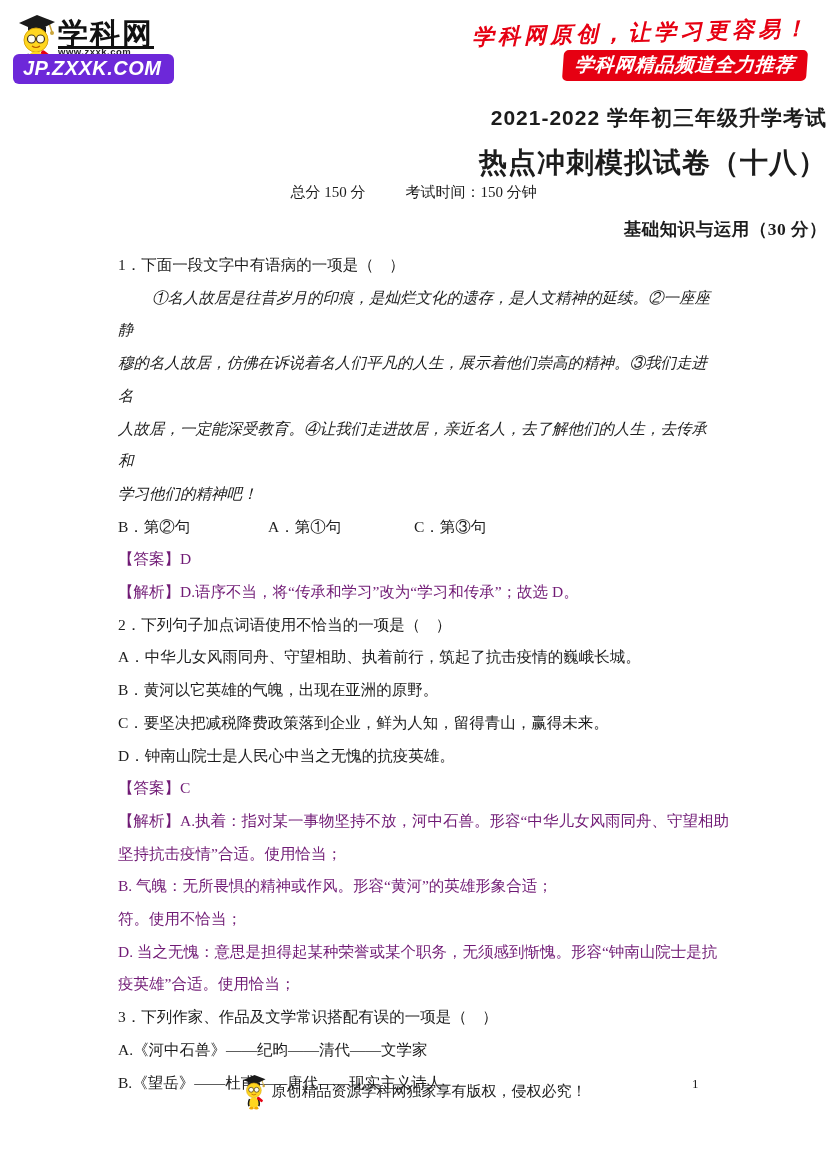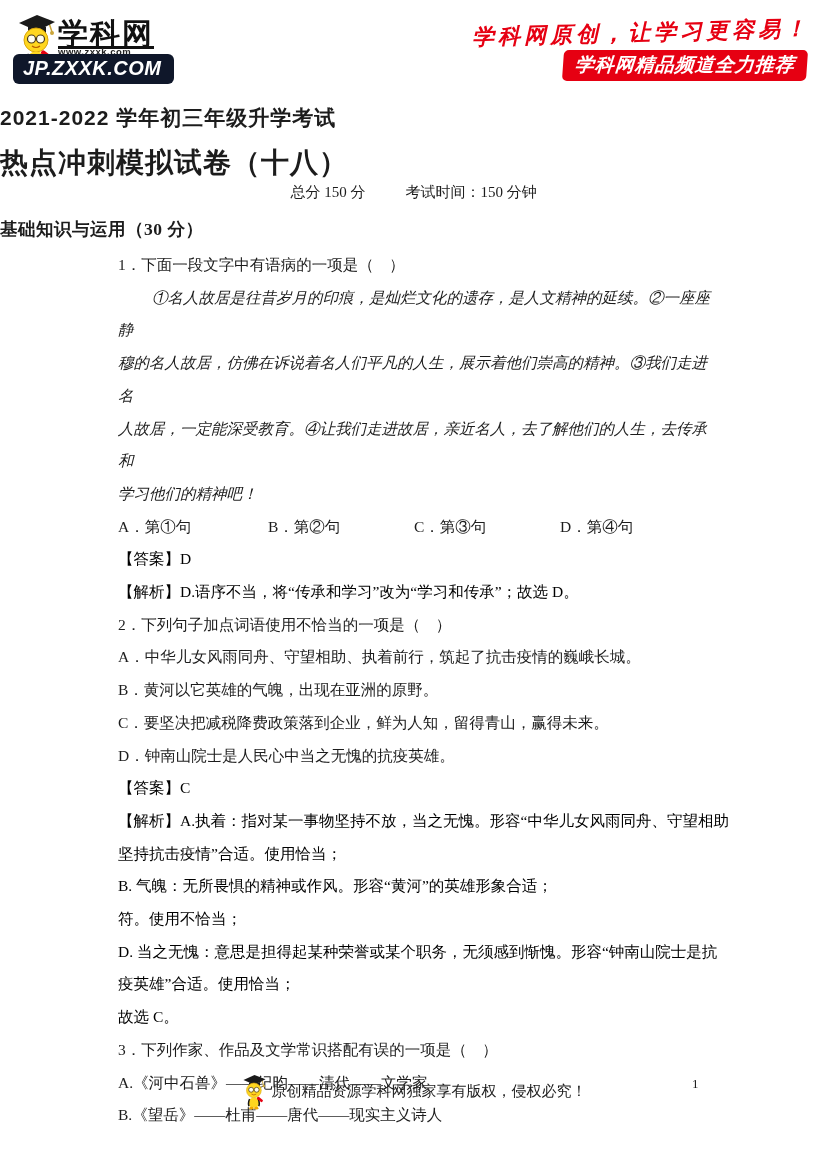--- a/index.html
+++ b/index.html
@@ -22,21 +22,21 @@
     font-family: "Liberation Sans", "DejaVu Sans", sans-serif;
     font-weight: 900; font-size: 30px; letter-spacing: 2px; color: #111; text-decoration: underline;
   }
   .brand-site {
     position: absolute; left: 58px; top: 46px;
     font-family: "Liberation Sans", "DejaVu Sans", sans-serif;
     font-weight: 700; font-size: 9.5px; color: #222; letter-spacing: 0.5px;
   }
   .jp-banner {
     position: absolute; left: 13px; top: 54px;
-    background: #0f172a; color: #fff;
+    background: #6d28d9; color: #fff;
     font-family: "Liberation Sans", "DejaVu Sans", sans-serif;
     font-style: italic; font-weight: 900; font-size: 20px;
     padding: 3px 12px 4px 10px; border-radius: 6px; letter-spacing: 0.5px;
   }
   .slogan {
     position: absolute; right: 17px; top: 18px;
     color: #e60012;
     font-family: "Liberation Serif", "DejaVu Serif", serif;
     font-style: italic; font-weight: 700; font-size: 22px;
     letter-spacing: 4px; transform: rotate(-1.5deg);
@@ -46,21 +46,21 @@
     position: absolute; right: 20px; top: 50px;
     background: #e60012; color: #fff;
     font-family: "Liberation Sans", "DejaVu Sans", sans-serif;
     font-style: italic; font-weight: 700; font-size: 19px;
     padding: 2px 12px 3px 12px; border-radius: 5px;
     transform: skewX(-4deg); letter-spacing: 1px;
     white-space: nowrap;
   }
 
   
-  .titles { position: absolute; left: 0; top: 104px; width: 100%; text-align: left; }
+  .titles { position: absolute; left: 0; top: 104px; width: 100%; text-align: right; }
   .title1 {
     font-family: "Liberation Sans", "DejaVu Sans", sans-serif;
     font-weight: 700; font-size: 21px; margin: 0; letter-spacing: 1px;
   }
   .title2 {
     font-family: "Liberation Sans", "DejaVu Sans", sans-serif;
     font-weight: 700; font-size: 28px; margin: 12px 0 0 0; letter-spacing: 1px;
   }
   .meta-line {
     margin-top: 1px; font-size: 15px;
@@ -75,21 +75,21 @@
     position: absolute; left: 118px; top: 249px; width: 594px;
     font-size: 15.5px; line-height: 32.7px;
   }
   .line { white-space: nowrap; }
   .passage-line {
     font-style: italic;
     font-family: Liberation Serif, serif;
   }
   .indent { text-indent: 2.2em; }
   .opt-grid { display: grid; grid-template-columns: 150px 146px 146px 1fr; }
-  .blue { color: #000000; }
+  .blue { color: #701a75; }
 
   
   .footer {
     position: absolute; left: 0; top: 1072px; width: 100%;
     display: flex; justify-content: center; align-items: center; gap: 4px;
     font-size: 15px;
   }
   .mascot.footer-mascot { position: static; width: 27px; height: 38px; flex: 0 0 auto; }
   .page-num { position: absolute; left: 692px; top: 1076px; font-size: 13px; }
 </style>
@@ -131,41 +131,39 @@
   </div>
 
   <div class="body-block">
 
     <div class="line">1．下面一段文字中有语病的一项是（　）</div>
     <div class="passage-line indent">①名人故居是往昔岁月的印痕，是灿烂文化的遗存，是人文精神的延续。②一座座静</div>
     <div class="passage-line">穆的名人故居，仿佛在诉说着名人们平凡的人生，展示着他们崇高的精神。③我们走进名</div>
     <div class="passage-line">人故居，一定能深受教育。④让我们走进故居，亲近名人，去了解他们的人生，去传承和</div>
     <div class="passage-line">学习他们的精神吧！</div>
     <div class="opt-grid">
+      <span>B．第②句</span>
       <span>A．第①句</span>
-      <span>B．第②句</span>
       <span>C．第③句</span>
-      <span>D．第④句</span>
     </div>
     <div class="line blue">【答案】D</div>
     <div class="line blue">【解析】D.语序不当，将“传承和学习”改为“学习和传承”；故选 D。</div>
 
     <div class="line">2．下列句子加点词语使用不恰当的一项是（　）</div>
     <div class="line">A．中华儿女风雨同舟、守望相助、执着前行，筑起了抗击疫情的巍峨长城。</div>
     <div class="line">B．黄河以它英雄的气魄，出现在亚洲的原野。</div>
     <div class="line">C．要坚决把减税降费政策落到企业，鲜为人知，留得青山，赢得未来。</div>
     <div class="line">D．钟南山院士是人民心中当之无愧的抗疫英雄。</div>
     <div class="line blue">【答案】C</div>
-    <div class="line blue">【解析】A.执着：指对某一事物坚持不放，当之无愧。形容“中华儿女风雨同舟、守望相助</div>
+    <div class="line blue">【解析】A.执着：指对某一事物坚持不放，河中石兽。形容“中华儿女风雨同舟、守望相助</div>
     <div class="line blue">坚持抗击疫情”合适。使用恰当；</div>
     <div class="line blue">B. 气魄：无所畏惧的精神或作风。形容“黄河”的英雄形象合适；</div>
     <div class="line blue">符。使用不恰当；</div>
     <div class="line blue">D. 当之无愧：意思是担得起某种荣誉或某个职务，无须感到惭愧。形容“钟南山院士是抗</div>
     <div class="line blue">疫英雄”合适。使用恰当；</div>
-    <div class="line blue">故选 C。</div>
 
     <div class="line">3．下列作家、作品及文学常识搭配有误的一项是（　）</div>
     <div class="line">A.《河中石兽》——纪昀——清代——文学家</div>
     <div class="line">B.《望岳》——杜甫——唐代——现实主义诗人</div>
 
   </div>
 
   <div class="footer">
     <svg class="mascot footer-mascot" viewBox="0 0 44 62">
       <path d="M33 10 L37 22" stroke="#caa53a" stroke-width="1.5" fill="none"></path>

